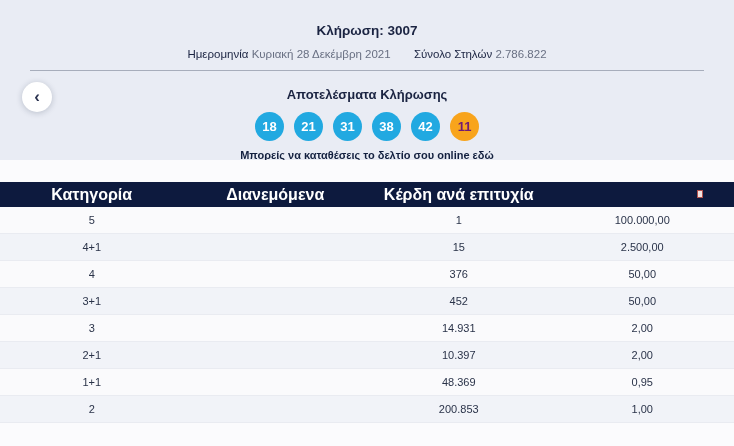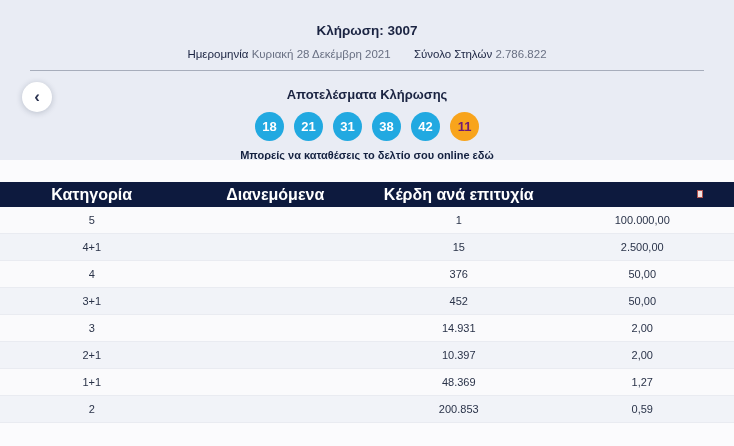--- a/index.html
+++ b/index.html
@@ -178,24 +178,24 @@
         <div class="tr">
         <span class="td">2+1</span>
         <span class="td"></span>
         <span class="td">10.397</span>
         <span class="td">2,00</span>
       </div>
         <div class="tr">
         <span class="td">1+1</span>
         <span class="td"></span>
         <span class="td">48.369</span>
-        <span class="td">1,27</span>
+        <span class="td">0,95</span>
       </div>
         <div class="tr">
         <span class="td">2</span>
         <span class="td"></span>
         <span class="td">200.853</span>
-        <span class="td">0,59</span>
+        <span class="td">1,00</span>
       </div>
       </div>
   </section>
 
 </div>
 
 </body></html>

